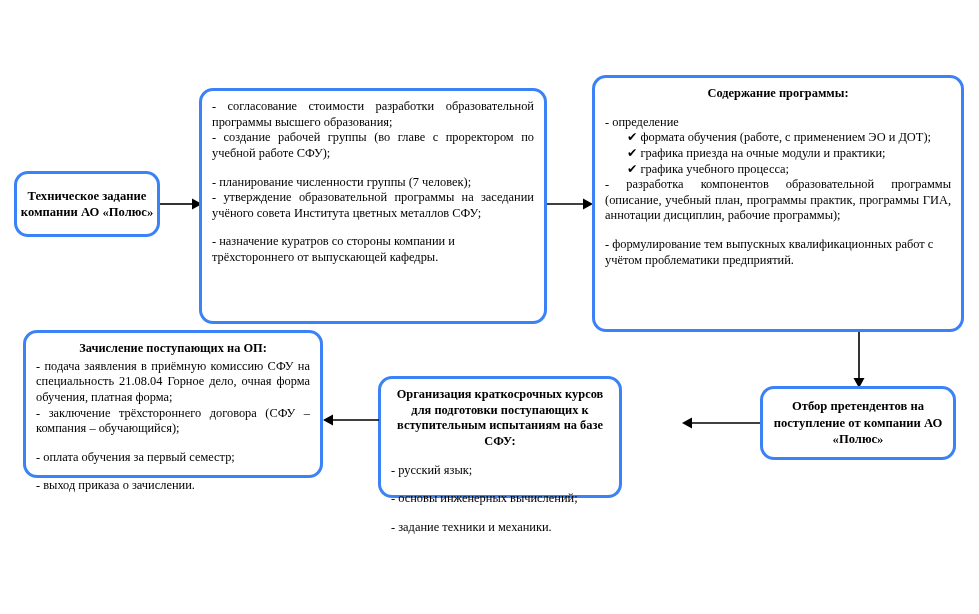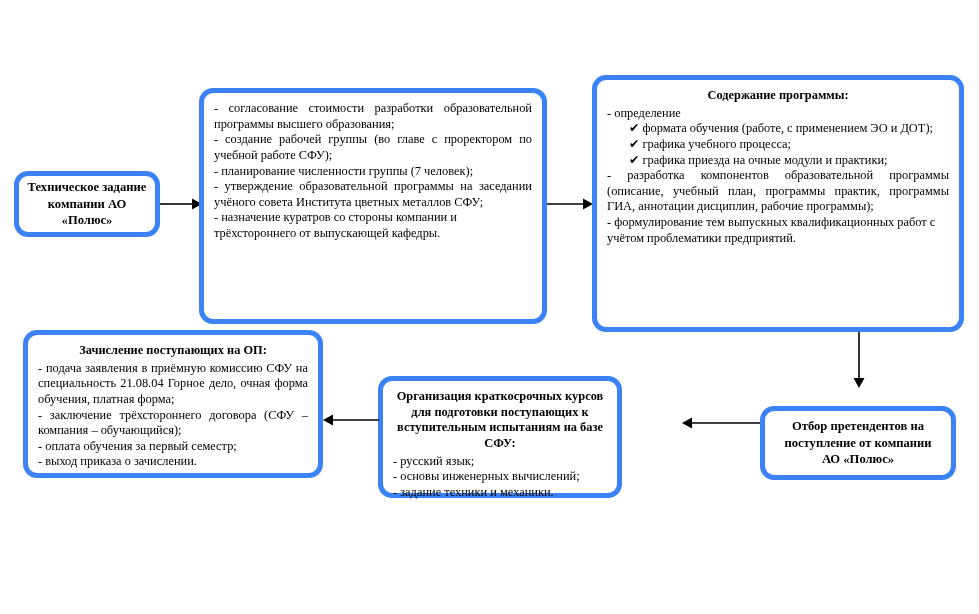--- a/index.html
+++ b/index.html
@@ -16,21 +16,21 @@
     overflow: hidden;
   }
   .canvas {
     position: relative;
     width: 979px;
     height: 614px;
   }
   .box {
     position: absolute;
     box-sizing: border-box;
-    border: 5px solid #3b82f6;
+    border: 3px solid #3b82f6;
     border-radius: 14px;
     background: #ffffff;
     padding: 8px 10px;
     font-size: 12.4px;
     line-height: 1.26;
   }
   .box .title {
     font-weight: bold;
     text-align: center;
     display: block;
@@ -39,20 +39,21 @@
   .lines {
     display: block;
   }
   .lines .ln {
     display: block;
     text-align: justify;
     text-justify: inter-word;
   }
   .lines .ln.nojust {
     text-align: left;
+    margin-top: 13px;
   }
   .lines .ln.check {
     padding-left: 38px;
     text-indent: -16px;
   }
   .center-block {
     text-align: center;
     font-weight: bold;
     font-size: 12.6px;
     line-height: 1.3;
@@ -60,21 +61,21 @@
 
   
   #box-tz {
     left: 14px;
     top: 171px;
     width: 146px;
     height: 66px;
     display: flex;
     align-items: center;
     justify-content: center;
-    padding: 4px 8px;
+    padding: 4px 0;
   }
   #box-org {
     left: 199px;
     top: 88px;
     width: 348px;
     height: 236px;
   }
   #box-content {
     left: 592px;
     top: 75px;
@@ -83,21 +84,20 @@
   }
   #box-selection {
     left: 760px;
     top: 386px;
     width: 196px;
     height: 74px;
     display: flex;
     align-items: center;
     justify-content: center;
     padding: 4px 10px;
-    margin-top: 20px;
   }
   #box-courses {
     left: 378px;
     top: 376px;
     width: 244px;
     height: 122px;
   }
   #box-enroll {
     left: 23px;
     top: 330px;
@@ -145,22 +145,22 @@
       <line x1="0" y1="8" x2="36" y2="8" stroke="#000" stroke-width="1.6"></line>
       <polygon points="36,2.5 46,8 36,13.5" fill="#000"></polygon>
     </svg>
   </div>
 
   <div class="box" id="box-content">
     <span class="title">Содержание программы:</span>
     <span class="lines">
       <span class="ln nojust">- определение</span>
       <span class="ln check">✔  формата обучения (работе, с применением ЭО и ДОТ);</span>
+      <span class="ln check">✔  графика  приезда  на  очные  модули  и практики;</span>
       <span class="ln check">✔  графика учебного процесса;</span>
-      <span class="ln check">✔  графика  приезда  на  очные  модули  и практики;</span>
       <span class="ln">-     разработка     компонентов     образовательной программы   (описание,   учебный   план,   программы практик,  программы  ГИА,  аннотации  дисциплин, рабочие программы);</span>
       <span class="ln nojust">- формулирование тем выпускных квалификационных работ с учётом проблематики предприятий.</span>
     </span>
   </div>
 
   <div class="arrow" id="arrow-3" style="left:851px; top:332px; width:16px; height:56px;">
     <svg width="16" height="56" viewBox="0 0 16 56">
       <line x1="8" y1="0" x2="8" y2="46" stroke="#000" stroke-width="1.6"></line>
       <polygon points="2.5,46 8,56 13.5,46" fill="#000"></polygon>
     </svg>

